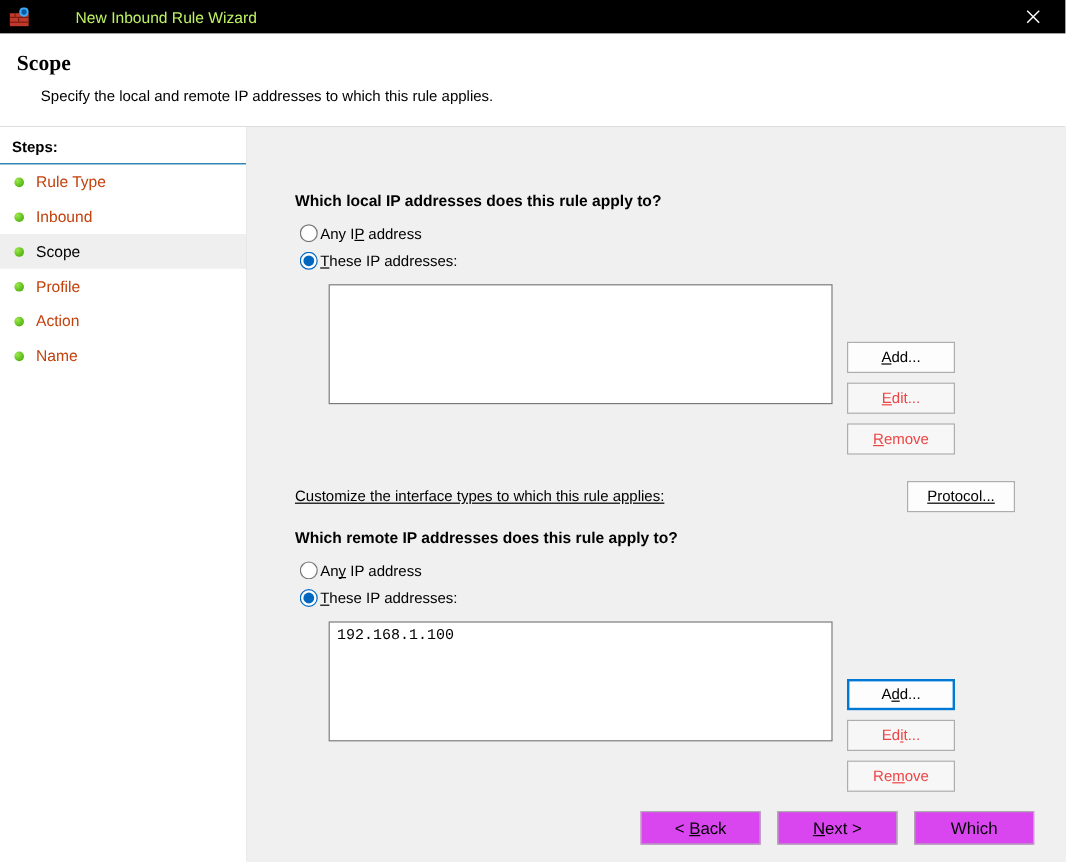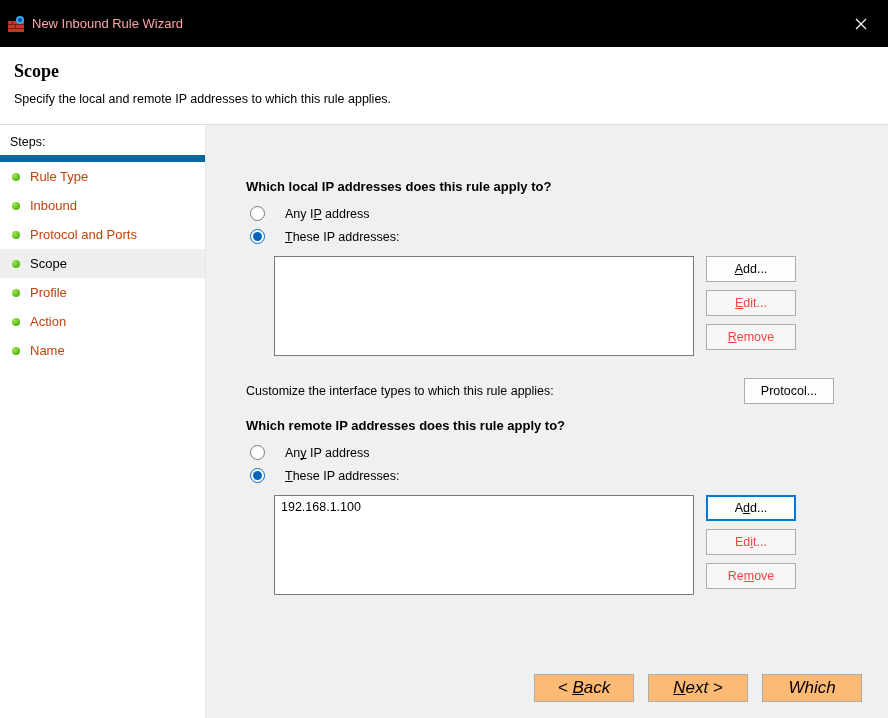--- a/index.html
+++ b/index.html
@@ -1,46 +1,46 @@
 <!DOCTYPE html>
 <html><head>
 <meta charset="utf-8">
 <style>
   * { box-sizing: border-box; margin: 0; padding: 0; }
   html, body { width: 888px; height: 718px; font-family: "Segoe UI", Tahoma, sans-serif; font-size: 12px; background: #fff; overflow: hidden; }
   .window { width: 888px; height: 718px; display: flex; flex-direction: column; background: #fff; }
-  .titlebar { height: 47px; background: #000; color: #fca5a5; display: flex; align-items: center; padding: 0 4px 0 8px; }
+  .titlebar { height: 28px; background: #000; color: #bef264; display: flex; align-items: center; padding: 0 4px 0 8px; gap: 31px; }
   .titlebar .app-icon { width: 16px; height: 16px; margin-right: 8px; }
   .titlebar-title { font-size: 13px; flex: 1; }
   .titlebar-close { width: 46px; height: 32px; display:flex;align-items:center;justify-content:center; color:#fff; font-size:15px;}
   .header { padding: 14px 14px 18px 14px; background:#fff; }
   .header h1 { font-size: 18px; font-weight: bold; font-family: Tahoma, "Segoe UI"; }
-  .header p { margin-top: 10px; font-size: 12.5px; }
+  .header p { margin-top: 10px; font-size: 12.5px; margin-left: 20px; }
   .sep { border: none; border-top: 1px solid #ddd; }
   .body { flex:1; display:flex; min-height:0;}
   .sidebar { width: 206px; background: #fff; border-right: 1px solid #e8e8e8; padding-top: 6px;}
-  .sidebar h3 { font-size: 12.5px; font-weight: normal; padding: 4px 10px 6px; border-bottom:7px solid #0369a1; }
+  .sidebar h3 { font-size: 12.5px; font-weight: bold; padding: 4px 10px 6px; border-bottom:1px solid #0369a1; }
   .step { display:flex; align-items:center; gap:10px; padding: 7px 10px 7px 12px; font-size:13px; color:#c2410c; cursor:default;}
   .step.current { background:#efefef; color:#000; }
   .bullet { width:8px; height:8px; border-radius:50%; background: radial-gradient(circle at 30% 30%, #9be94a, #3aa200); flex:none;}
   .content { flex:1; background:#f0f0f0; padding: 24px 26px 16px 40px; display:flex; flex-direction:column; overflow:auto;}
   .q { font-weight: bold; font-size: 13px; margin-top: 30px; margin-bottom: 8px;}
-  .radiorow { display:flex; align-items:center; gap:20px; margin: 4px 0 4px 4px; font-size:12.5px;}
+  .radiorow { display:flex; align-items:center; gap:2px; margin: 4px 0 4px 4px; font-size:12.5px;}
   .radiorow input[type=radio]{ width:15px; height:15px; accent-color:#0067c0;}
   .u { text-decoration: underline; text-decoration-skip-ink: none;}
   .list-area { display:flex; align-items:flex-start; gap:12px; margin: 8px 0 6px 28px;}
-  .listbox { width: 420px; height: 100px; background:#fff; border:1px solid #7a7a7a; padding:4px 6px; font-size:12.5px; white-space:pre; overflow:hidden;}
-  .btncol { display:flex; flex-direction:column; gap:8px;}
+  .listbox { width: 420px; height: 100px; background:#fff; border:1px solid #7a7a7a; padding:4px 6px; font-size:12.5px; white-space:pre; overflow:hidden;font-family:Liberation Mono, monospace;}
+  .btncol { display:flex; flex-direction:column; gap:8px;margin-top:48px;}
   .btn { width:90px; height:26px; background:#fdfdfd; border:1px solid #adadad; font-size:12.5px; font-family:inherit; display:flex; align-items:center; justify-content:center;}
   .btn.focus { border:2px solid #0078d4; }
   .btn:disabled, .btn.disabled { color:#ef4444; background:#f7f7f7; }
-  .customize-row { display:flex; align-items:center; justify-content:space-between; margin: 16px 28px 0 0;}
+  .customize-row { display:flex; align-items:center; justify-content:space-between; margin: 16px 16px 0 0; text-decoration: underline;}
   .customize-row span { font-size:12.5px; }
   .footer { padding: 10px 22px 20px; display:flex; justify-content:flex-end; gap:14px; background:#f0f0f0;}
-  .footbtn { width:100px; height:28px; background:#fdba74; border:1px solid #adadad; font-size:17px; font-family:inherit;font-style:italic;}
+  .footbtn { width:100px; height:28px; background:#d946ef; border:1px solid #adadad; font-size:14px; font-family:inherit;}
   .footbtn:disabled { color:#8a8a8a; }
 </style>
 </head>
 <body>
 
 <div class="window">
 
   <div class="titlebar">
     <span class="app-icon">
       <svg width="16" height="16" viewBox="0 0 16 16">
@@ -72,24 +72,20 @@
     <div class="sidebar">
       <h3>Steps:</h3>
       <div id="steps-container">
           <div class="step">
             <span class="bullet"></span>
             <span>Rule Type</span>
           </div>
           <div class="step">
             <span class="bullet"></span>
             <span>Inbound</span>
-          </div>
-          <div class="step">
-            <span class="bullet"></span>
-            <span>Protocol and Ports</span>
           </div>
           <div class="step current">
             <span class="bullet"></span>
             <span>Scope</span>
           </div>
           <div class="step">
             <span class="bullet"></span>
             <span>Profile</span>
           </div>
           <div class="step">

